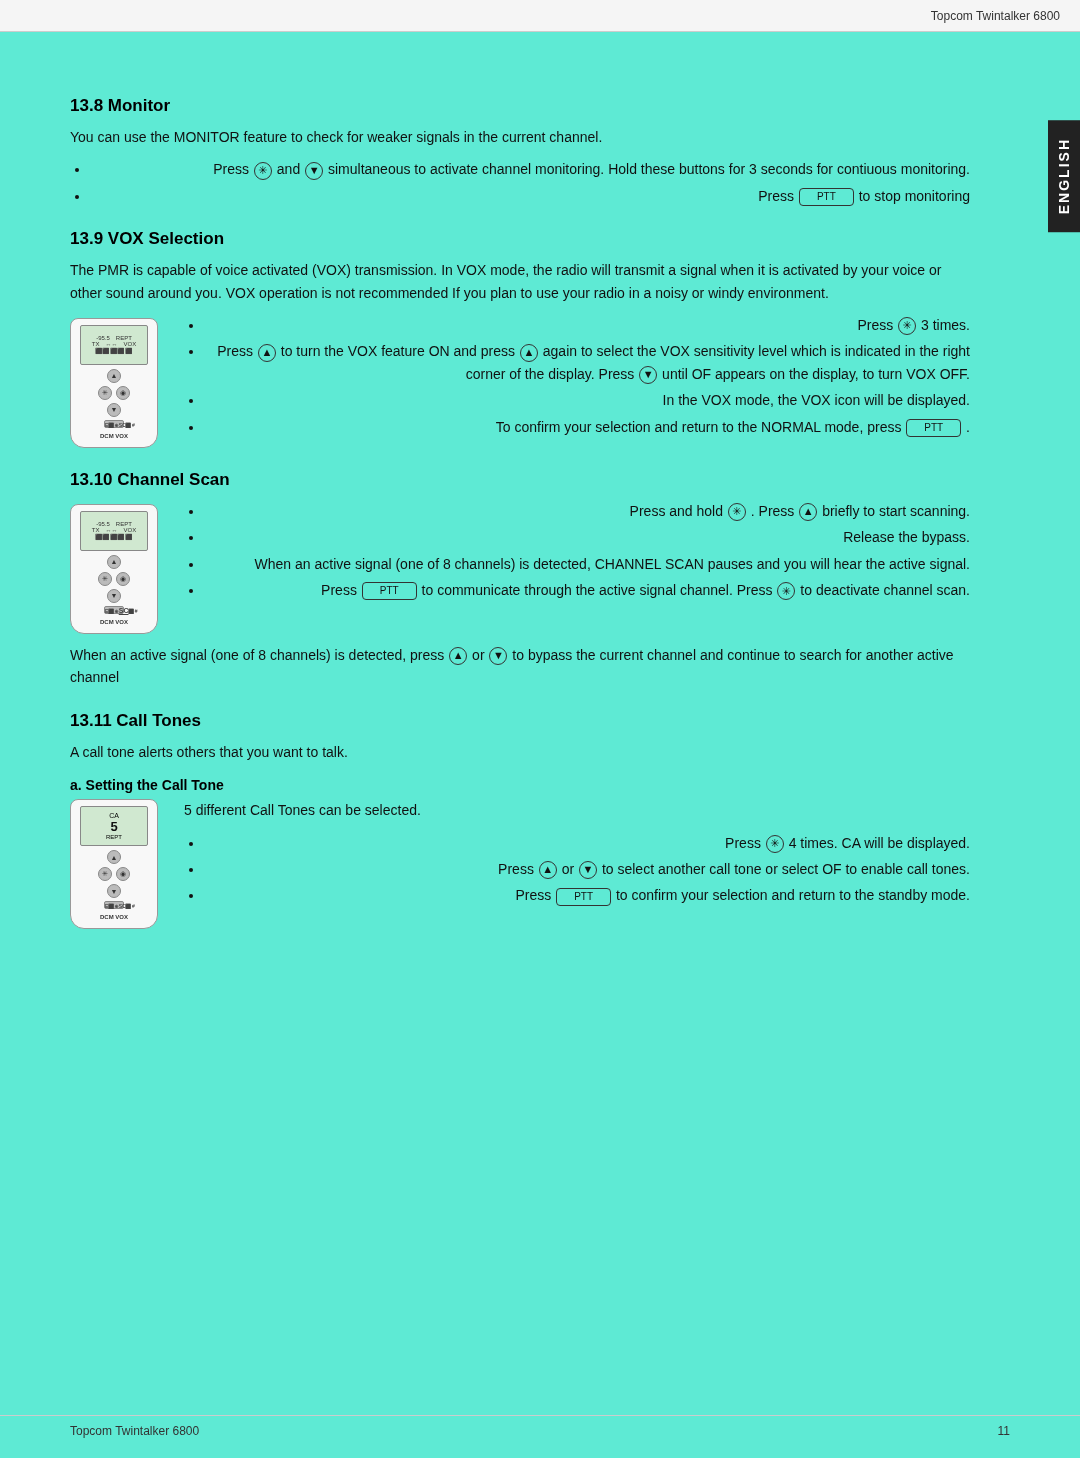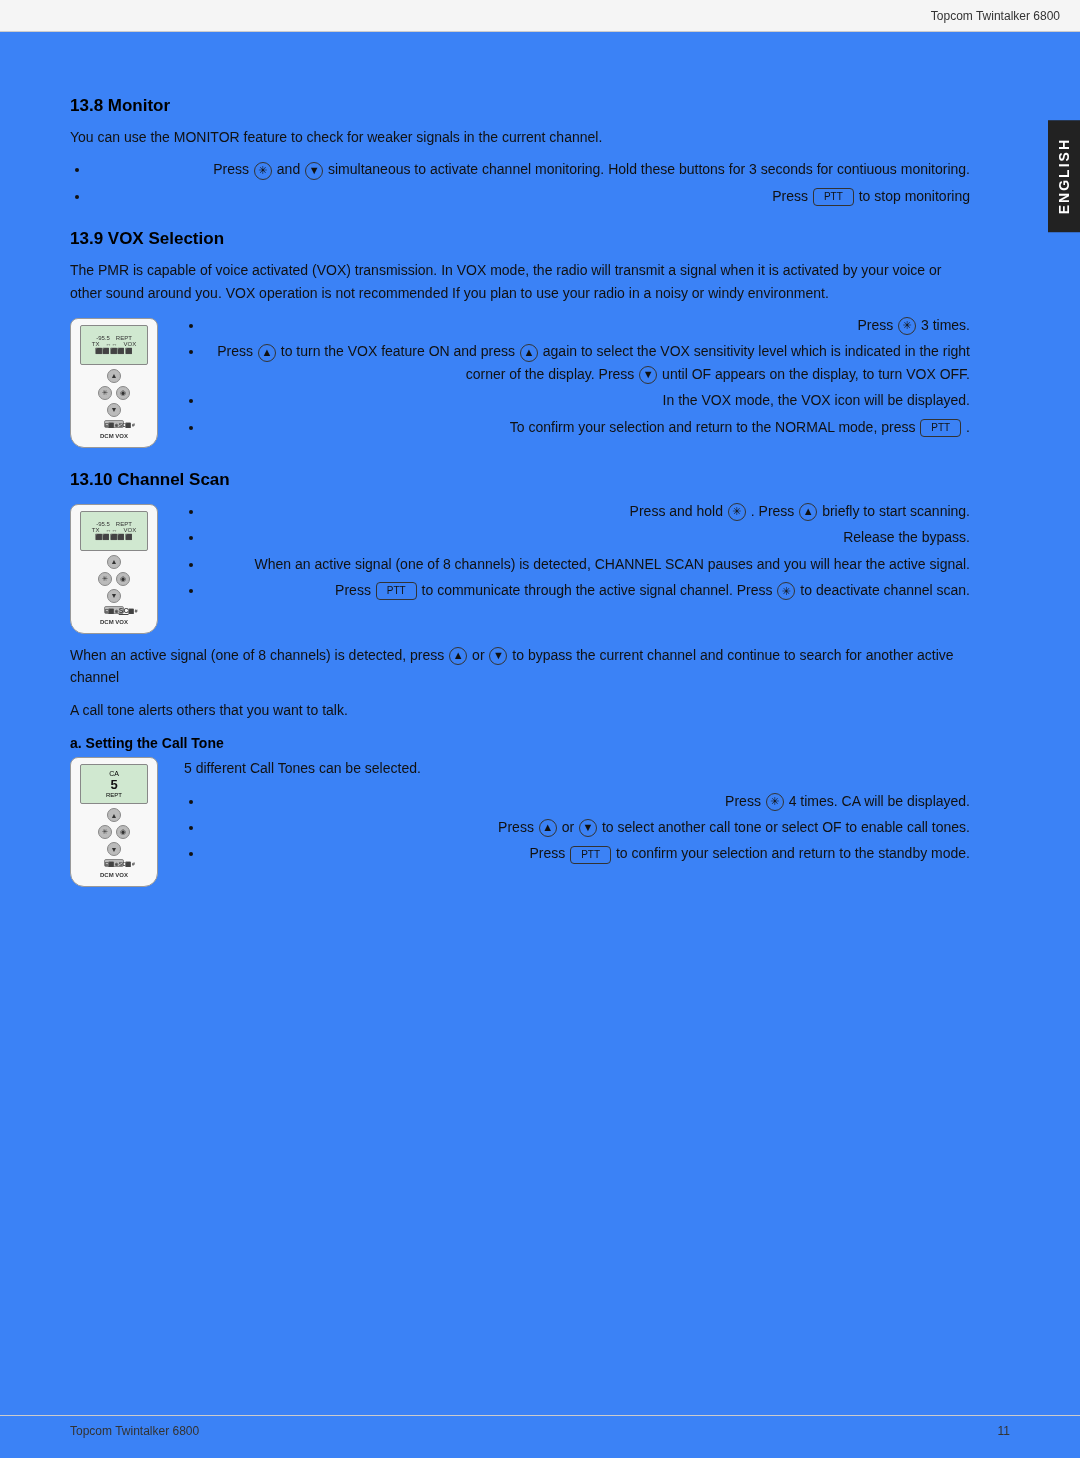--- a/index.html
+++ b/index.html
@@ -7,21 +7,21 @@
       font-family: Arial, Helvetica, sans-serif;
       font-size: 14px;
       background: #f0f0f0;
       display: flex;
       justify-content: center;
       align-items: flex-start;
     }
     .page {
       width: 1080px;
       min-height: 1458px;
-      background: #3b82f6;
+      background: #5eead4;
       position: relative;
       padding: 40px 70px 60px 70px;
     }
     .header-bar {
       position: absolute;
       top: 0;
       left: 0;
       right: 0;
       height: 32px;
       background: #f5f5f5;
@@ -183,21 +183,21 @@
       font-size: 11px;
       vertical-align: middle;
       margin: 0 1px;
     }
     .icon-ptt {
       display: inline-flex;
       align-items: center;
       justify-content: center;
       border: 1.5px solid #333;
       border-radius: 4px;
-      padding: 0 10px;
+      padding: 0 17px;
       font-size: 10px;
       vertical-align: middle;
       margin: 0 1px;
       height: 18px;
     }
     .bullet-list-area {
       flex: 1;
     }
     .footer {
       position: absolute;
@@ -389,20 +389,21 @@
             Press <span class="icon-ptt">PTT</span> to communicate through the active signal channel. Press <span class="icon-circle">✳</span> to deactivate channel scan.
           </li>
         </ul>
       </div>
     </div>
 
     <p>
       When an active signal (one of 8 channels) is detected, press <span class="icon-circle">▲</span> or <span class="icon-circle">▼</span> to bypass the current channel and continue to search for another active channel
     </p>
 
+    <h2>13.11  Call Tones</h2>
     <p>A call tone alerts others that you want to talk.</p>
 
     <div class="sub-heading">a.   Setting the Call Tone</div>
 
     <div class="section-with-image">
       <div class="device-img-ca">
         <div class="device-body-ca">
           <div class="screen-ca">
             <div class="screen-ca-top">
               <span style="font-size:7px;">CA</span>

